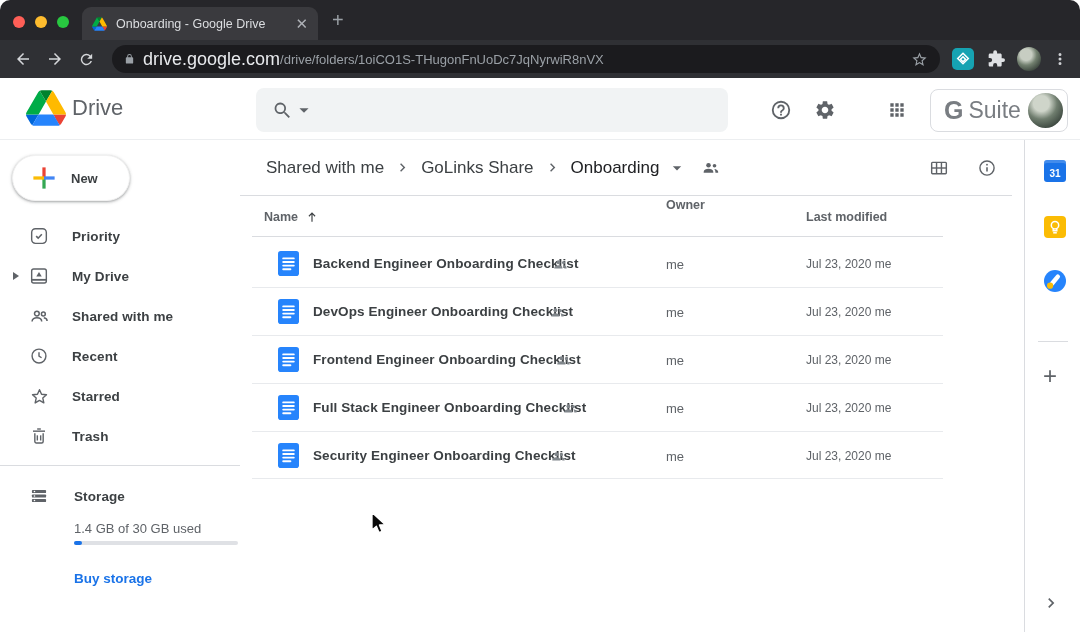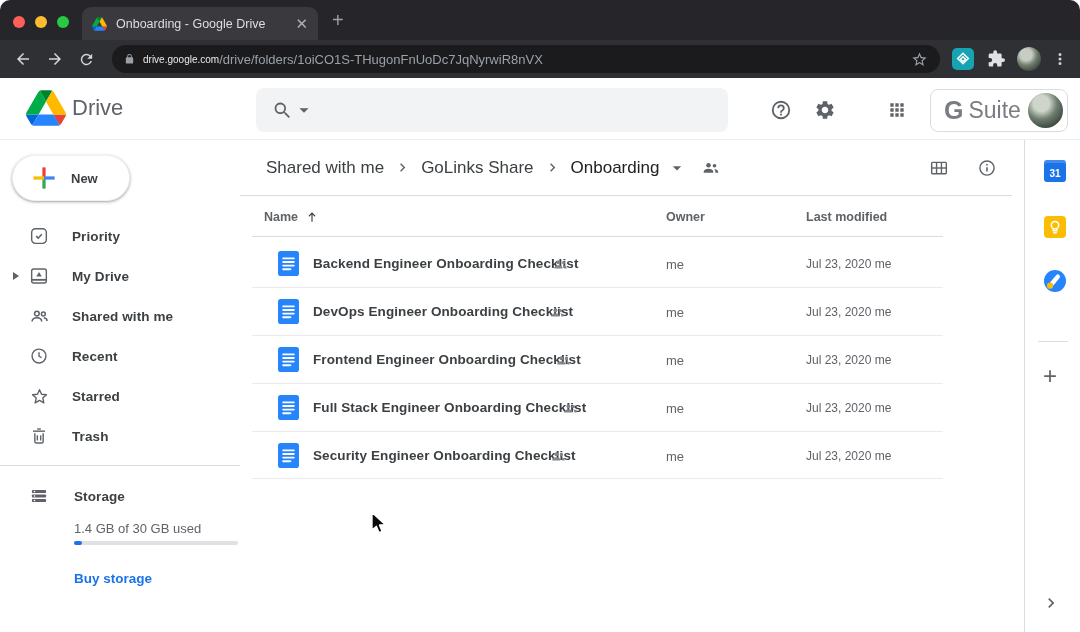--- a/index.html
+++ b/index.html
@@ -11,21 +11,21 @@
   
   .tabstrip{position:absolute;left:0;top:0;width:1080px;height:40px;background:#26262a;border-radius:10px 10px 0 0}
   .traffic{position:absolute;top:16px;width:12px;height:12px;border-radius:50%}
   .tab{position:absolute;left:82px;top:7px;width:236px;height:33px;background:#3a3a3e;border-radius:9px 9px 0 0;display:flex;align-items:center;padding:0 10px}
   .tab-title{flex:1;margin-left:9px;font-size:12.5px;color:#dcdee1;white-space:nowrap;overflow:hidden}
   .tab-close{color:#aeb1b6;font-size:15px;line-height:1;cursor:default}
   .newtab{position:absolute;left:332px;top:9px;color:#9aa0a6;font-size:20px;font-weight:300}
   .toolbar{position:absolute;left:0;top:40px;width:1080px;height:38px;background:#2f3034;display:flex;align-items:center}
   .nav-btn{margin-left:14px}
   .omnibox{position:absolute;left:112px;top:45px;width:828px;height:28px;background:#1b1b1e;border-radius:14px;display:flex;align-items:center;padding:0 12px}
-  .omni-domain{margin-left:8px;font-size:10px;color:#e8eaed}
+  .omni-domain{margin-left:8px;font-size:18px;color:#e8eaed}
   .omni-path{font-size:13px;color:#9aa0a6;flex:1;white-space:nowrap;overflow:hidden}
   .ext-badge{position:absolute;top:48px}
   .browser-avatar{position:absolute;left:1017px;top:47px;width:24px;height:24px;border-radius:50%;background:radial-gradient(circle at 38% 32%,#c7cdc2 0 26%,#72806f 48%,#3c463e 78%)}
 
   
   .appbar{position:absolute;left:0;top:78px;width:1080px;height:62px;background:#fff;border-bottom:1px solid #eceef0}
   .drive-name{position:absolute;left:72px;top:95px;font-size:22px;color:#5f6368}
   .searchbox{position:absolute;left:256px;top:88px;width:472px;height:44px;background:#f1f3f4;border-radius:8px;display:flex;align-items:center;padding:0 16px}
   .searchbox input{flex:1;margin-left:20px;border:none;outline:none;background:transparent;font-family:"Liberation Sans",sans-serif;font-size:16px;color:#202124}
   .searchbox input::placeholder{color:#80868b}
@@ -47,21 +47,21 @@
   .storage-fill{height:4px;width:8px;border-radius:2px;background:#1a73e8}
   .buy-storage{position:absolute;left:74px;top:571px;font-size:13.5px;font-weight:bold;color:#1a73e8}
 
   
   .crumbbar{position:absolute;left:240px;top:140px;width:772px;height:56px;border-bottom:1px solid #dadce0;display:flex;align-items:center;padding-left:26px}
   .crumb{font-size:17px;color:#3c4043}
   .crumb.current{color:#202124;font-weight:500}
   .crumb-sep{margin:0 10px;color:#5f6368}
   .thead{position:absolute;left:252px;top:196px;width:691px;height:41px;border-bottom:1px solid #dadce0;font-size:12.5px;font-weight:bold;color:#5f6368}
   .thead .c-name{position:absolute;left:12px;top:14px;display:flex;align-items:center}
-  .thead .c-owner{position:absolute;left:414px;top:14px}
+  .thead .c-owner{position:absolute;left:414px;top:2px}
   .thead .c-mod{position:absolute;left:554px;top:14px}
   .file-row{position:absolute;left:252px;width:691px;height:48px;border-bottom:1px solid #e8eaed}
   .doc-icon{position:absolute;left:26px;top:11px}
   .file-name{position:absolute;left:61px;top:16px;font-size:13.5px;font-weight:bold;color:#3c4043;letter-spacing:.1px}
   .row-shared{position:absolute;top:16px;color:#80868b}
   .cell-owner{position:absolute;left:414px;top:17px;font-size:13px;color:#5f6368}
   .cell-mod{position:absolute;left:554px;top:17px;font-size:12px;color:#5f6368}
 
   
   .rail{position:absolute;left:1024px;top:140px;width:56px;height:492px;border-left:1px solid #dadce0;background:#fff}

